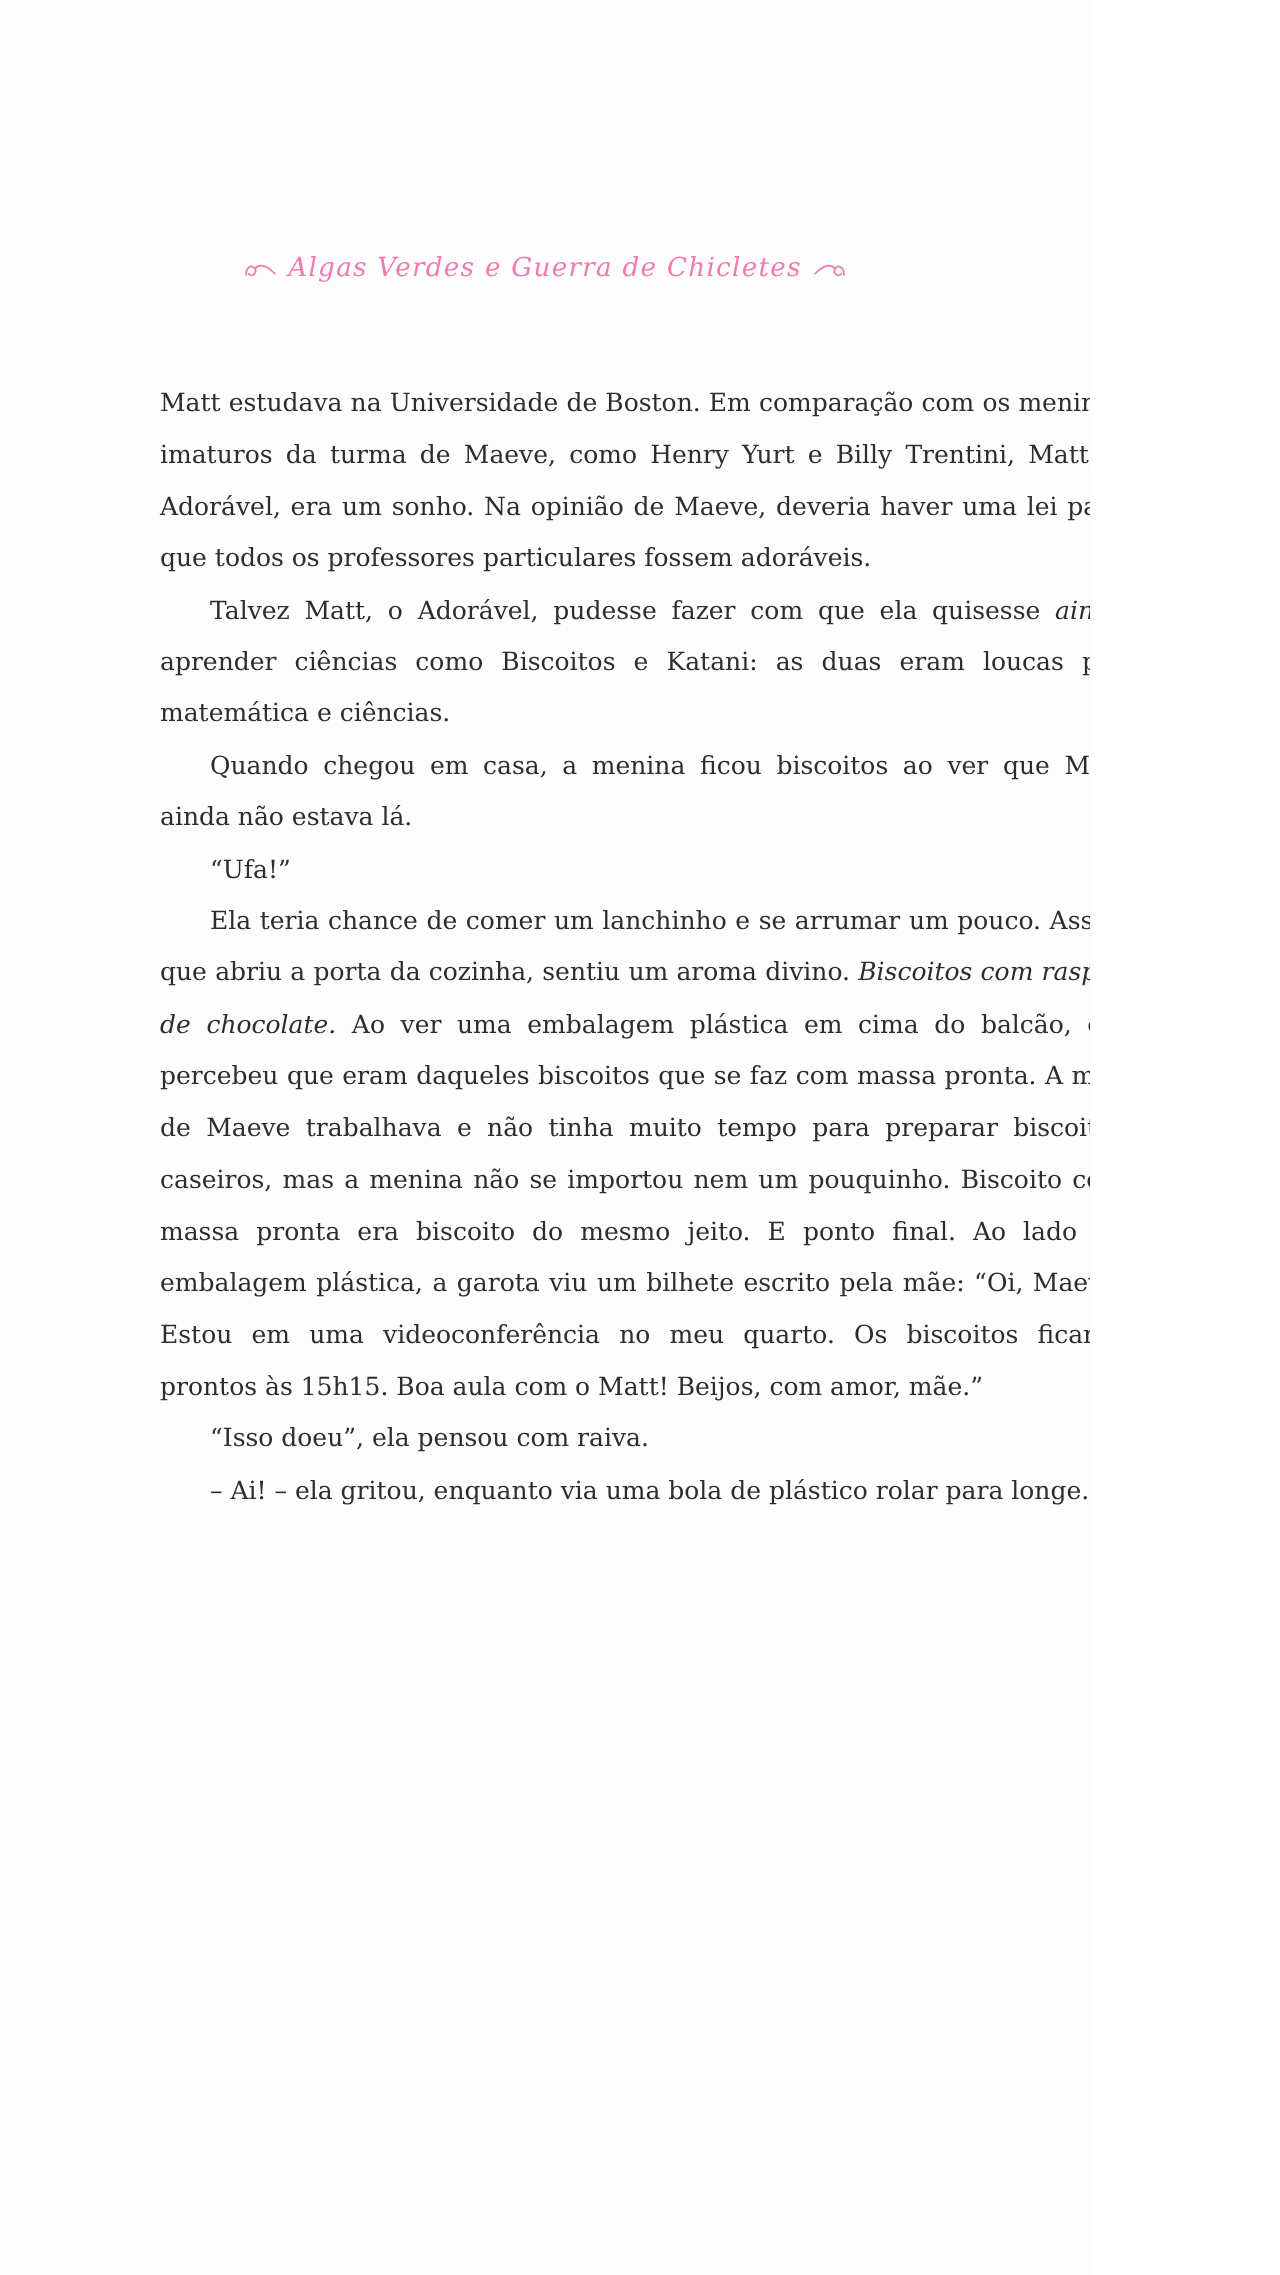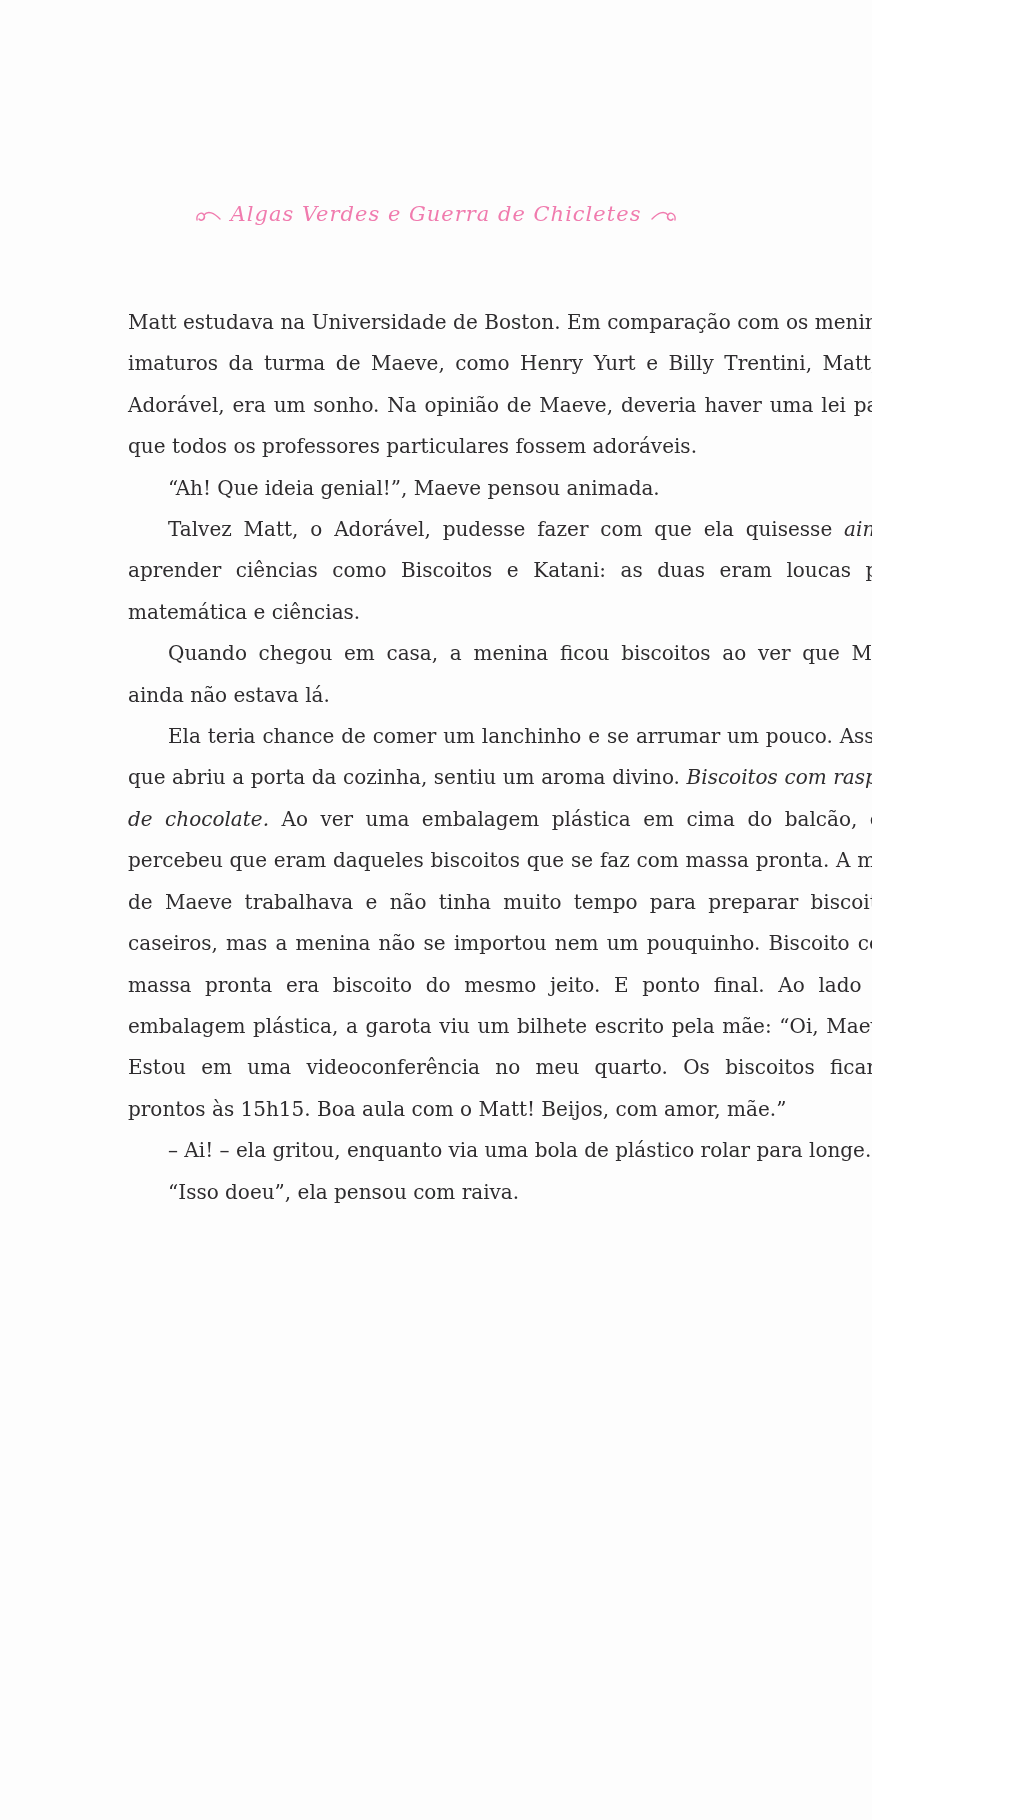--- a/index.html
+++ b/index.html
@@ -67,26 +67,26 @@
       </svg>
     </span><span class="header-title">Algas Verdes e Guerra de Chicletes</span><span class="flourish">
       <svg width="26" height="14" viewBox="0 0 26 14" fill="none" stroke="currentColor" stroke-width="1.4" stroke-linecap="round">
         <path d="M24,11 C25,5 19,2 17,6 C15,10 20,13 22,10 M17,6 C13,1 7,4 1,10"></path>
       </svg>
     </span>
   </div>
 
   <div class="text-block">
       <p><span>Matt estudava na Universidade de Boston. Em comparação com os meninos imaturos da turma de Maeve, como Henry Yurt e Billy Trentini, Matt, o Adorável, era um sonho. Na opinião de Maeve, deveria haver uma lei para que todos os professores particulares fossem adoráveis.</span></p>
-      <p class="indent"><span>“Ah! Que ideia genial!”, Maeve pensou animada.</span></p>
       <p class="indent"><span>Talvez Matt, o Adorável, pudesse fazer com que ela quisesse </span><em>ainda</em><span> aprender ciências como Biscoitos e Katani: as duas eram loucas por matemática e ciências.</span></p>
       <p class="indent"><span>Quando chegou em casa, a menina ficou biscoitos ao ver que Matt ainda não estava lá.</span></p>
+      <p class="indent"><span>“Ufa!”</span></p>
       <p class="indent"><span>Ela teria chance de comer um lanchinho e se arrumar um pouco. Assim que abriu a porta da cozinha, sentiu um aroma divino. </span><em>Biscoitos com raspas de chocolate.</em><span> Ao ver uma embalagem plástica em cima do balcão, ela percebeu que eram daqueles biscoitos que se faz com massa pronta. A mãe de Maeve trabalhava e não tinha muito tempo para preparar biscoitos caseiros, mas a menina não se importou nem um pouquinho. Biscoito com massa pronta era biscoito do mesmo jeito. E ponto final. Ao lado da embalagem plástica, a garota viu um bilhete escrito pela mãe: “Oi, Maeve. Estou em uma videoconferência no meu quarto. Os biscoitos ficarão prontos às 15h15. Boa aula com o Matt! Beijos, com amor, mãe.”</span></p>
+      <p class="indent"><span>“Isso doeu”, ela pensou com raiva.</span></p>
       <p class="indent"><span>– Ai! – ela gritou, enquanto via uma bola de plástico rolar para longe.</span></p>
-      <p class="indent"><span>“Isso doeu”, ela pensou com raiva.</span></p>
     </div>
 
   <svg class="curve-layer" width="1024" height="1820" viewBox="0 0 1024 1820">
     <path d="M 1028 526
              C 1002 566 986 596 975 628
              C 953 688 936 744 937 812
              C 938 880 947 914 955 950
              C 968 1000 997 1048 1001 1106
              C 1005 1166 990 1244 973 1312
              C 956 1382 946 1484 950 1552" fill="none" stroke="var(--line-pink,#e3b3c9)" stroke-width="1.3" stroke-linecap="round" stroke-dasharray="1.6 4.2"></path>

